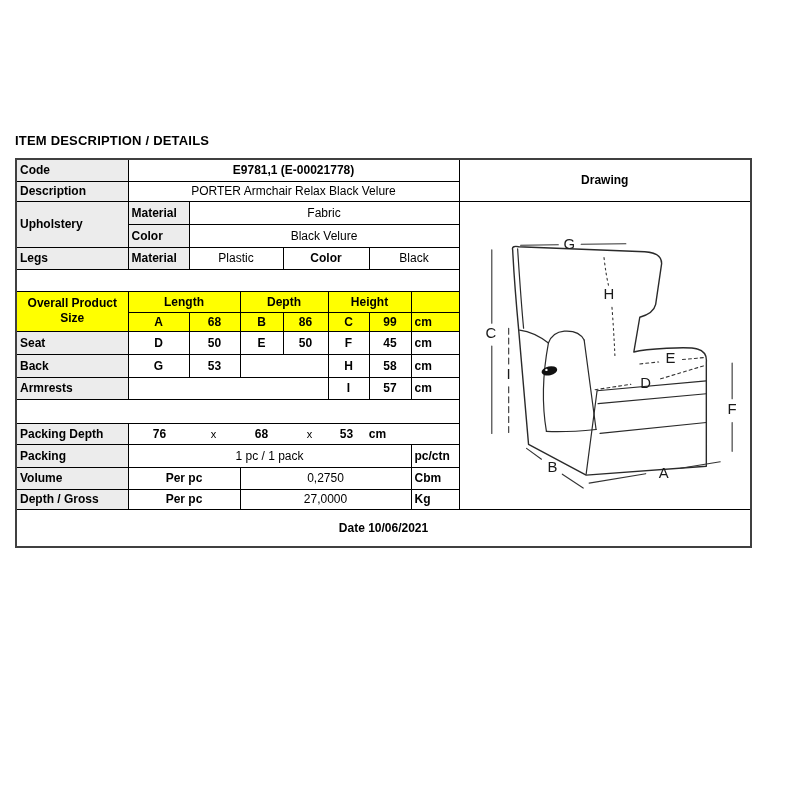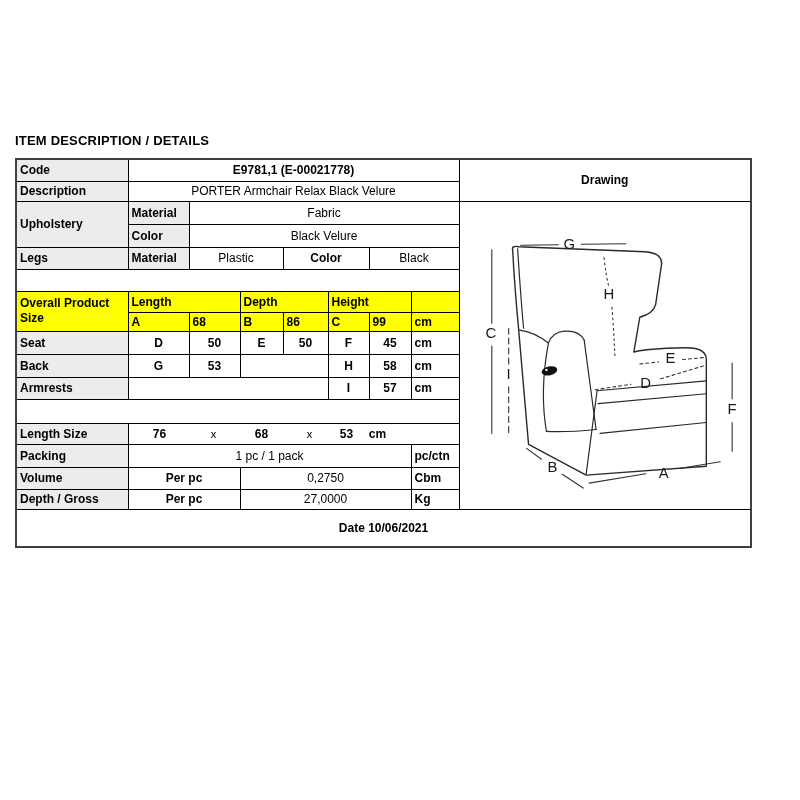--- a/index.html
+++ b/index.html
@@ -9,21 +9,21 @@
              font-size:13px;font-weight:bold;letter-spacing:.2px;}
   table.spec{position:absolute;top:158px;left:15px;width:735px;
              border-collapse:collapse;table-layout:fixed;
              border:2px solid #404040;}
   table.spec td{border:1px solid #000;font-size:12px;padding:0 3px;
                 overflow:hidden;white-space:nowrap;vertical-align:middle;}
   td.lab{background:#ececec;font-weight:bold;padding-left:5px;}
   td.sublab{background:#ececec;font-weight:bold;padding-left:4px;}
   td.ctr{text-align:center;}
   td.bold{font-weight:bold;}
-  td.yellow{background:#ffff00;font-weight:bold;}
+  td.yellow{background:#ffff00;font-weight:bold;text-align:center;}
   td.ytop{border-top:2px solid #000;}
   td.ybot{border-bottom:2px solid #000;}
   td.yright{border-right:2px solid #000;}
   td.unit{font-weight:bold;padding-left:4px;}
   td.codeval{white-space:pre;}
   td.ops{font-size:11.5px;line-height:1.25;}
   td.datecell{border-top:2px solid #000;text-align:center;font-weight:bold;padding-left:14px;}
   td.drawhead{text-align:center;font-weight:bold;}
   td.drawcell{padding:0;vertical-align:top;}
   .psize{position:relative;height:100%;}
@@ -179,21 +179,21 @@
       <td class="ctr bold">I</td>
       <td class="ctr bold">57</td>
       <td class="unit">cm</td>
     </tr>
 
     <tr style="height:24px">
           <td colspan="8"></td>
         </tr>
 
     <tr style="height:21px">
-      <td class="lab">Length Size</td>
+      <td class="lab">Packing Depth</td>
       <td colspan="7" style="padding:0">
         <div class="psize">
           <span style="left:31px">76</span>
           <span style="left:85px" class="sep">x</span>
           <span style="left:133px">68</span>
           <span style="left:181px" class="sep">x</span>
           <span style="left:218px">53</span>
           <span style="left:249px">cm</span>
         </div>
       </td>

